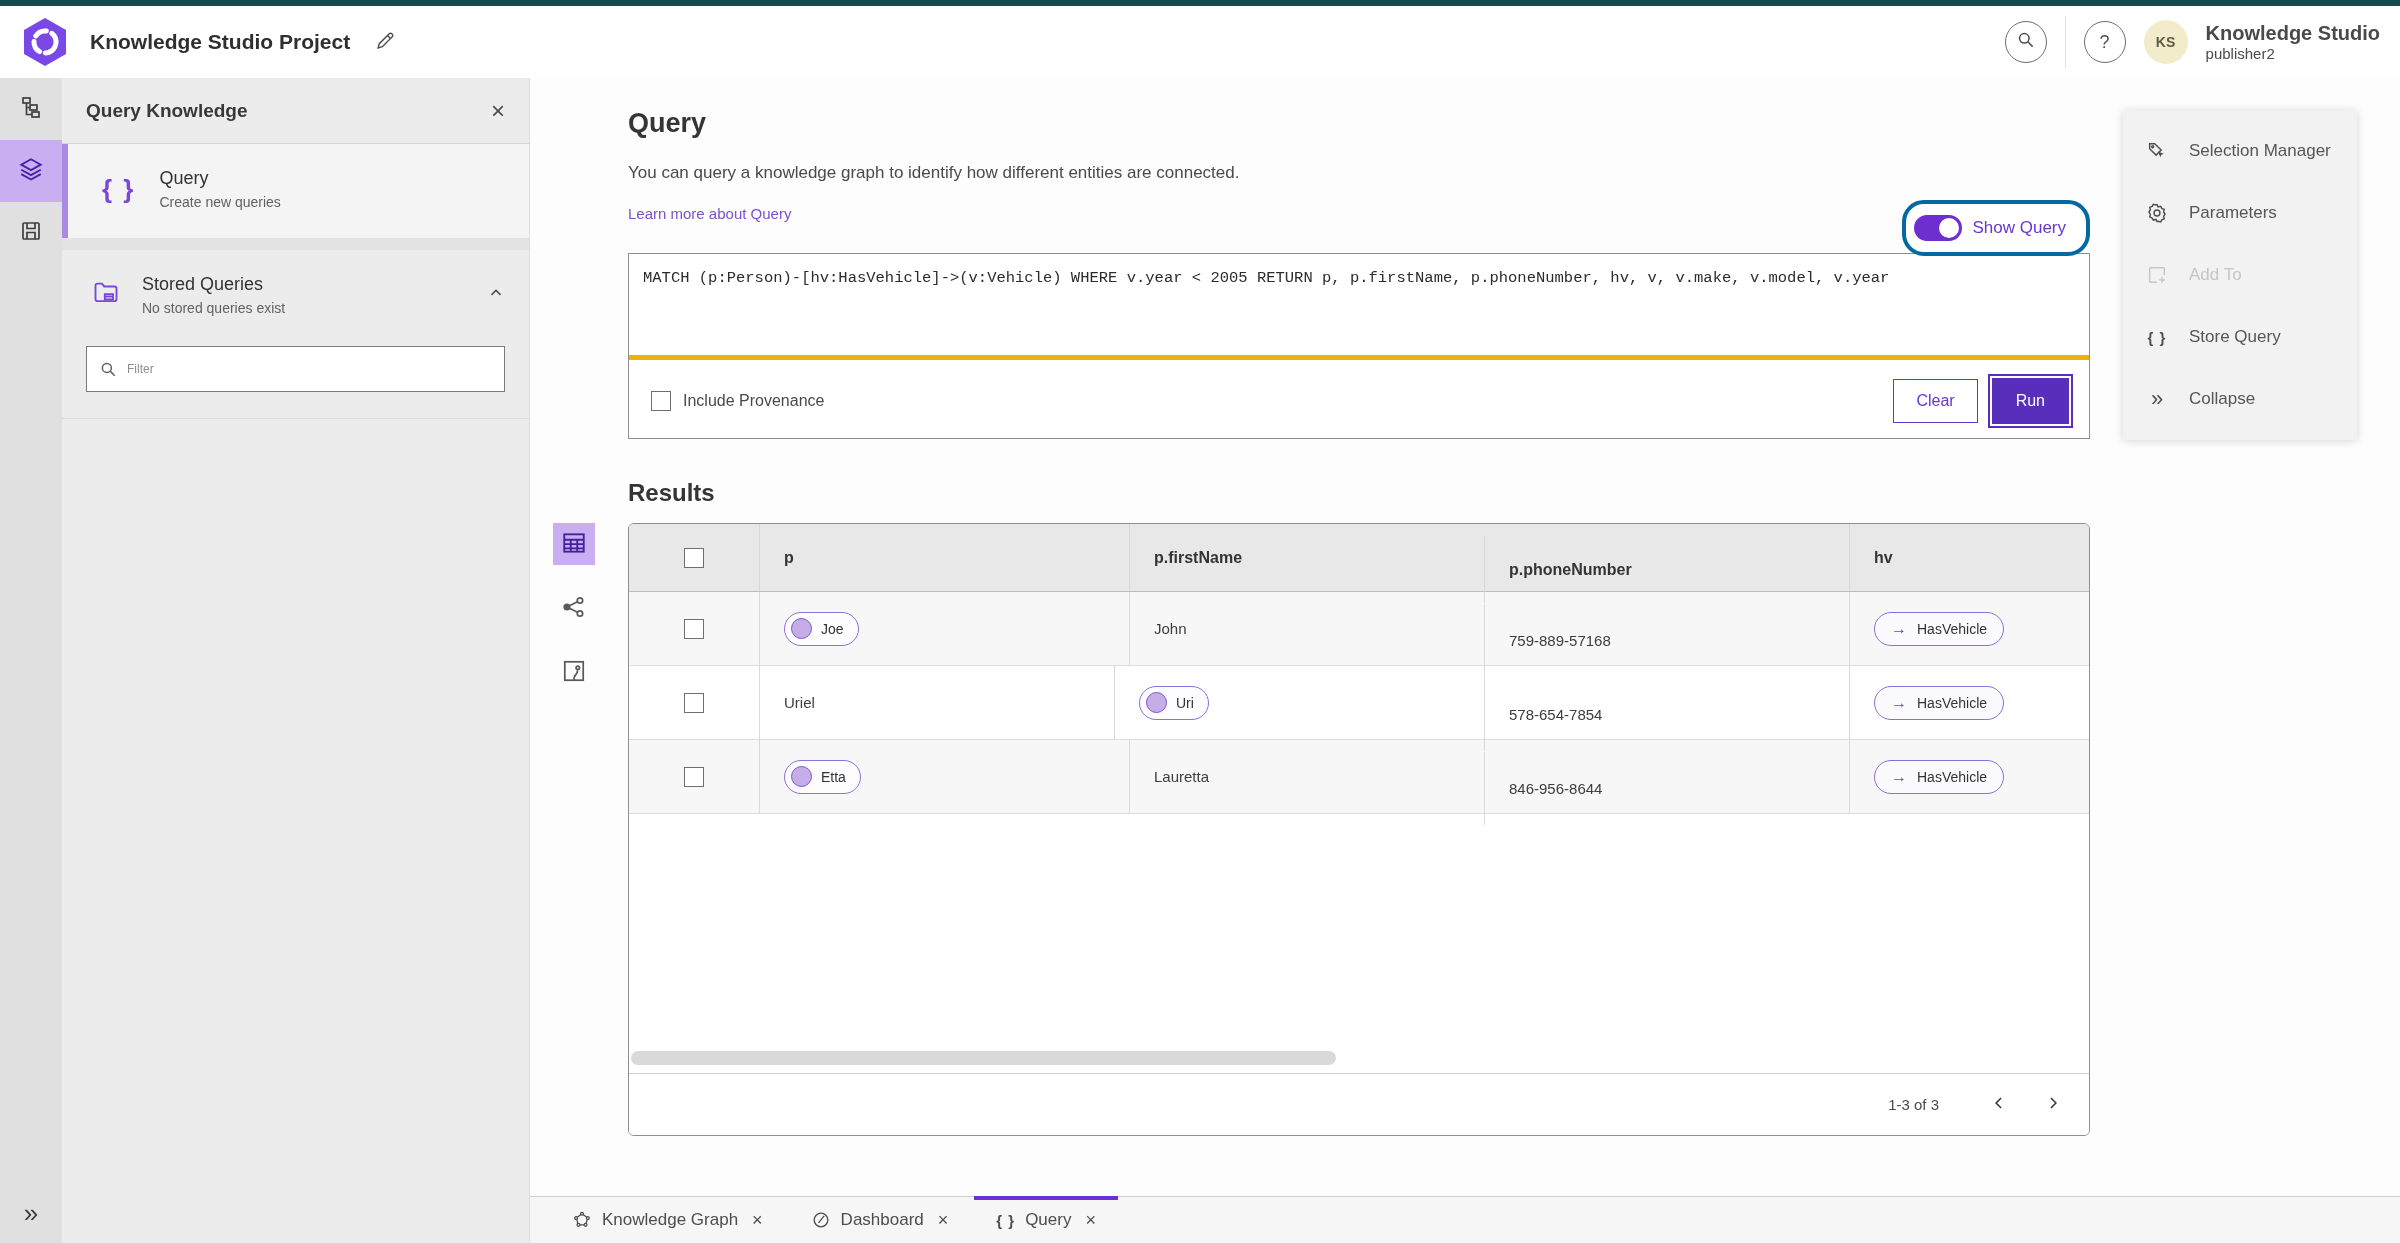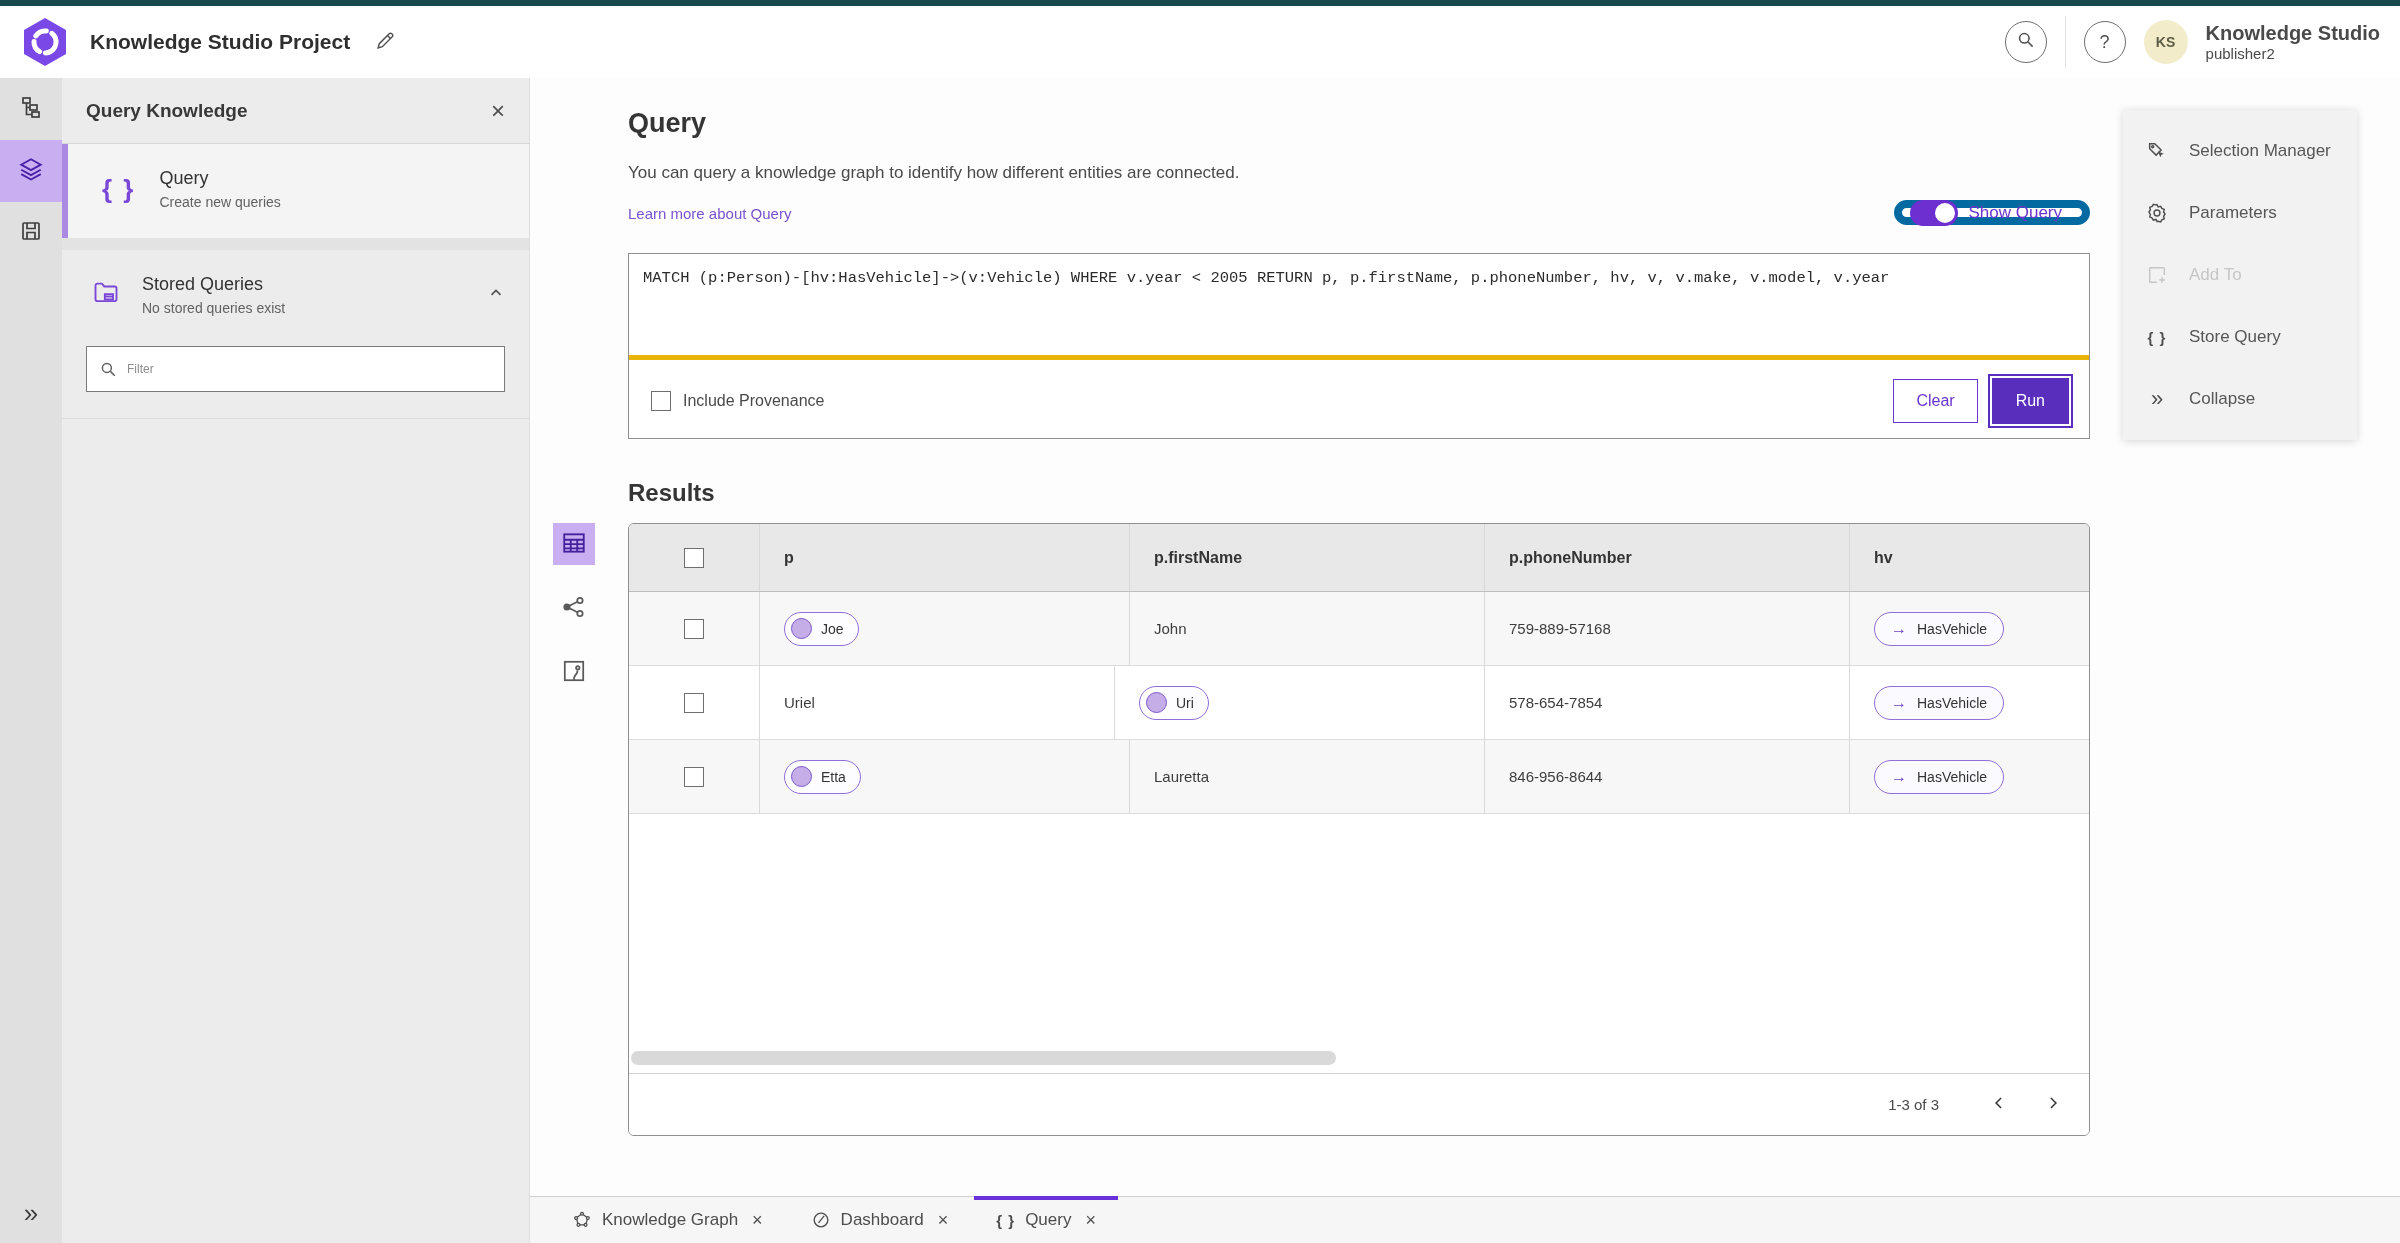--- a/index.html
+++ b/index.html
@@ -51,22 +51,22 @@
   .filter-wrap input::placeholder { color:#8d8d8d; }
   .panel-rest { flex:1; border-top:1px solid #dcdcdc; background:#ececec; }
 
   
   .main { flex:1; display:flex; flex-direction:column; position:relative; background:#fdfdfd; min-width:0; }
   .content { flex:1; padding:30px 0 0 98px; width:1560px; position:relative; }
   .content-inner { width:1462px; position:relative; }
   h1.q-title { font-size:27px; font-weight:bold; color:#353535; }
   .q-desc { font-size:17px; color:#4a4a4a; margin-top:24px; }
   .learn-link { display:inline-block; font-size:15px; color:#7a52cf; margin-top:22px; text-decoration:none; cursor:pointer; }
-  .show-query { position:absolute; top:92px; right:0; display:inline-flex; align-items:center; gap:10px; height:25px;
-                padding:0 20px 0 8px; border:8px solid #0369a1; border-radius:22px; background:#fff; color:#6b35cf; font-size:17px; cursor:pointer; }
+  .show-query { position:absolute; top:92px; right:0; display:inline-flex; align-items:center; gap:10px; height:56px;
+                padding:0 20px 0 8px; border:4px solid #0369a1; border-radius:22px; background:#fff; color:#6b35cf; font-size:17px; cursor:pointer; }
   .switch { width:48px; height:26px; border-radius:13px; background:#6d2fd0; position:relative; }
   .switch::after { content:""; position:absolute; right:3px; top:3px; width:20px; height:20px; border-radius:50%; background:#fff; }
 
   .query-box { margin-top:30px; border:1px solid #8f8f8f; background:#fff; }
   .query-editor { width:100%; height:106px; border:none; border-bottom:5px solid #eab308; resize:none; outline:none;
                   font-family:"Liberation Mono", monospace; font-size:15.5px; color:#2b2b2b; padding:12px 14px; line-height:1.55; }
   .query-foot { height:74px; display:flex; align-items:center; padding:0 16px 0 22px; }
   .cb { width:20px; height:20px; border:1.5px solid #6f6f6f; background:#fff; appearance:none; cursor:pointer; }
   .prov-label { font-size:16px; color:#4a4a4a; margin-left:12px; }
   .foot-actions { margin-left:auto; display:flex; align-items:center; gap:14px; }
@@ -83,21 +83,21 @@
   .results-table { position:relative; border:1px solid #8f8f8f; border-radius:6px; background:#fff; height:613px; overflow:hidden; }
   .t-header { display:flex; height:68px; background:#e8e8e8; border-bottom:1px solid #bdbdbd; }
   .t-header .cell { font-size:16px; font-weight:bold; color:#343434; }
   .t-row { display:flex; height:74px; border-bottom:1px solid #dcdcdc; }
   .t-row.odd { background:#f7f7f7; }
   .cell { display:flex; align-items:center; padding-left:24px; height:100%; border-left:1px solid #d9d9d9; min-width:0; }
   .cell:first-child { border-left:none; padding-left:0; justify-content:center; }
   .col-cb { width:130px; flex:0 0 auto; }
   .col-p  { width:370px; flex:0 0 auto; }
   .col-fn { width:355px; flex:0 0 auto; }
-  .col-ph { width:365px; flex:0 0 auto; }
+  .col-ph { width:365px; flex:0 0 auto;margin-top:12px; }
   .col-hv { flex:1; }
   .cell-text { font-size:15px; color:#3d3d3d; }
 
   .entity-pill { display:inline-flex; align-items:center; gap:9px; height:34px; padding:0 14px 0 6px; border:1.5px solid #8f6fd8;
                  border-radius:17px; background:#fdfcff; cursor:pointer; }
   .entity-dot { width:21px; height:21px; border-radius:50%; background:#c5aee8; border:1.5px solid #7b57c9; }
   .entity-label { font-size:14px; color:#333; }
   .rel-pill { display:inline-flex; align-items:center; gap:10px; height:34px; padding:0 16px; border:1.5px solid #8f6fd8;
               border-radius:17px; background:#fbfaff; cursor:pointer; }
   .rel-arrow { color:#6d3fc8; font-size:16px; }

